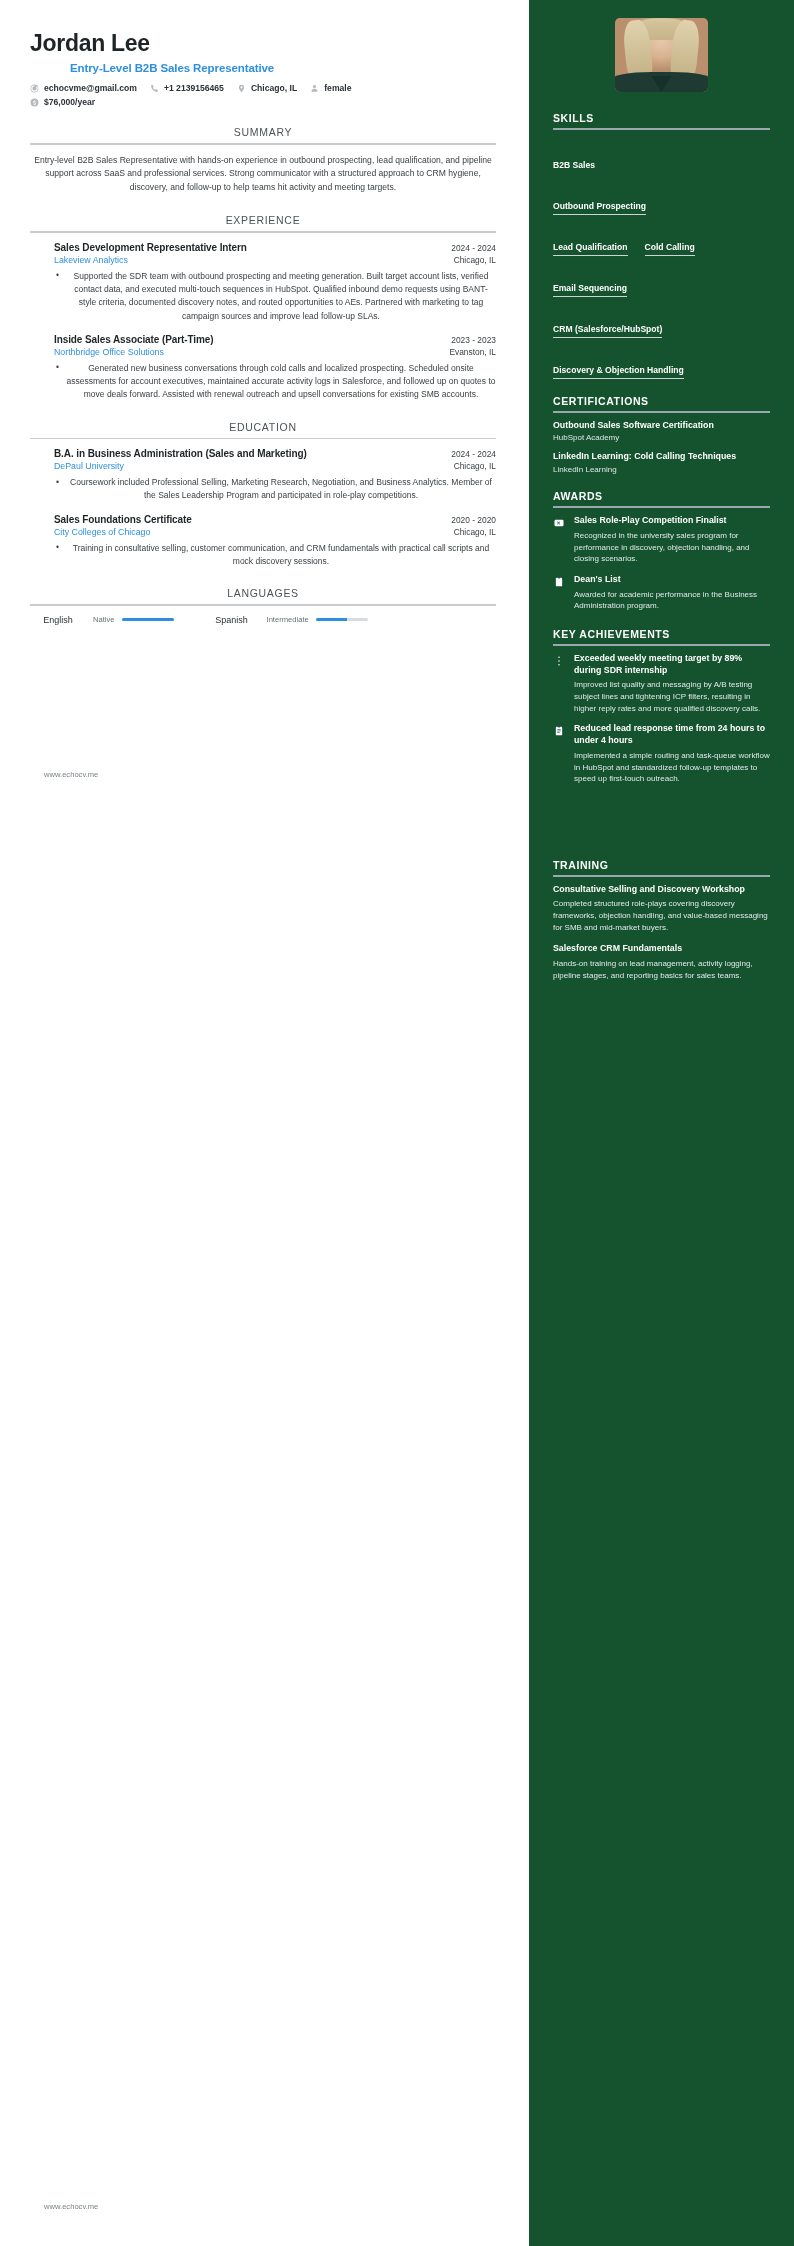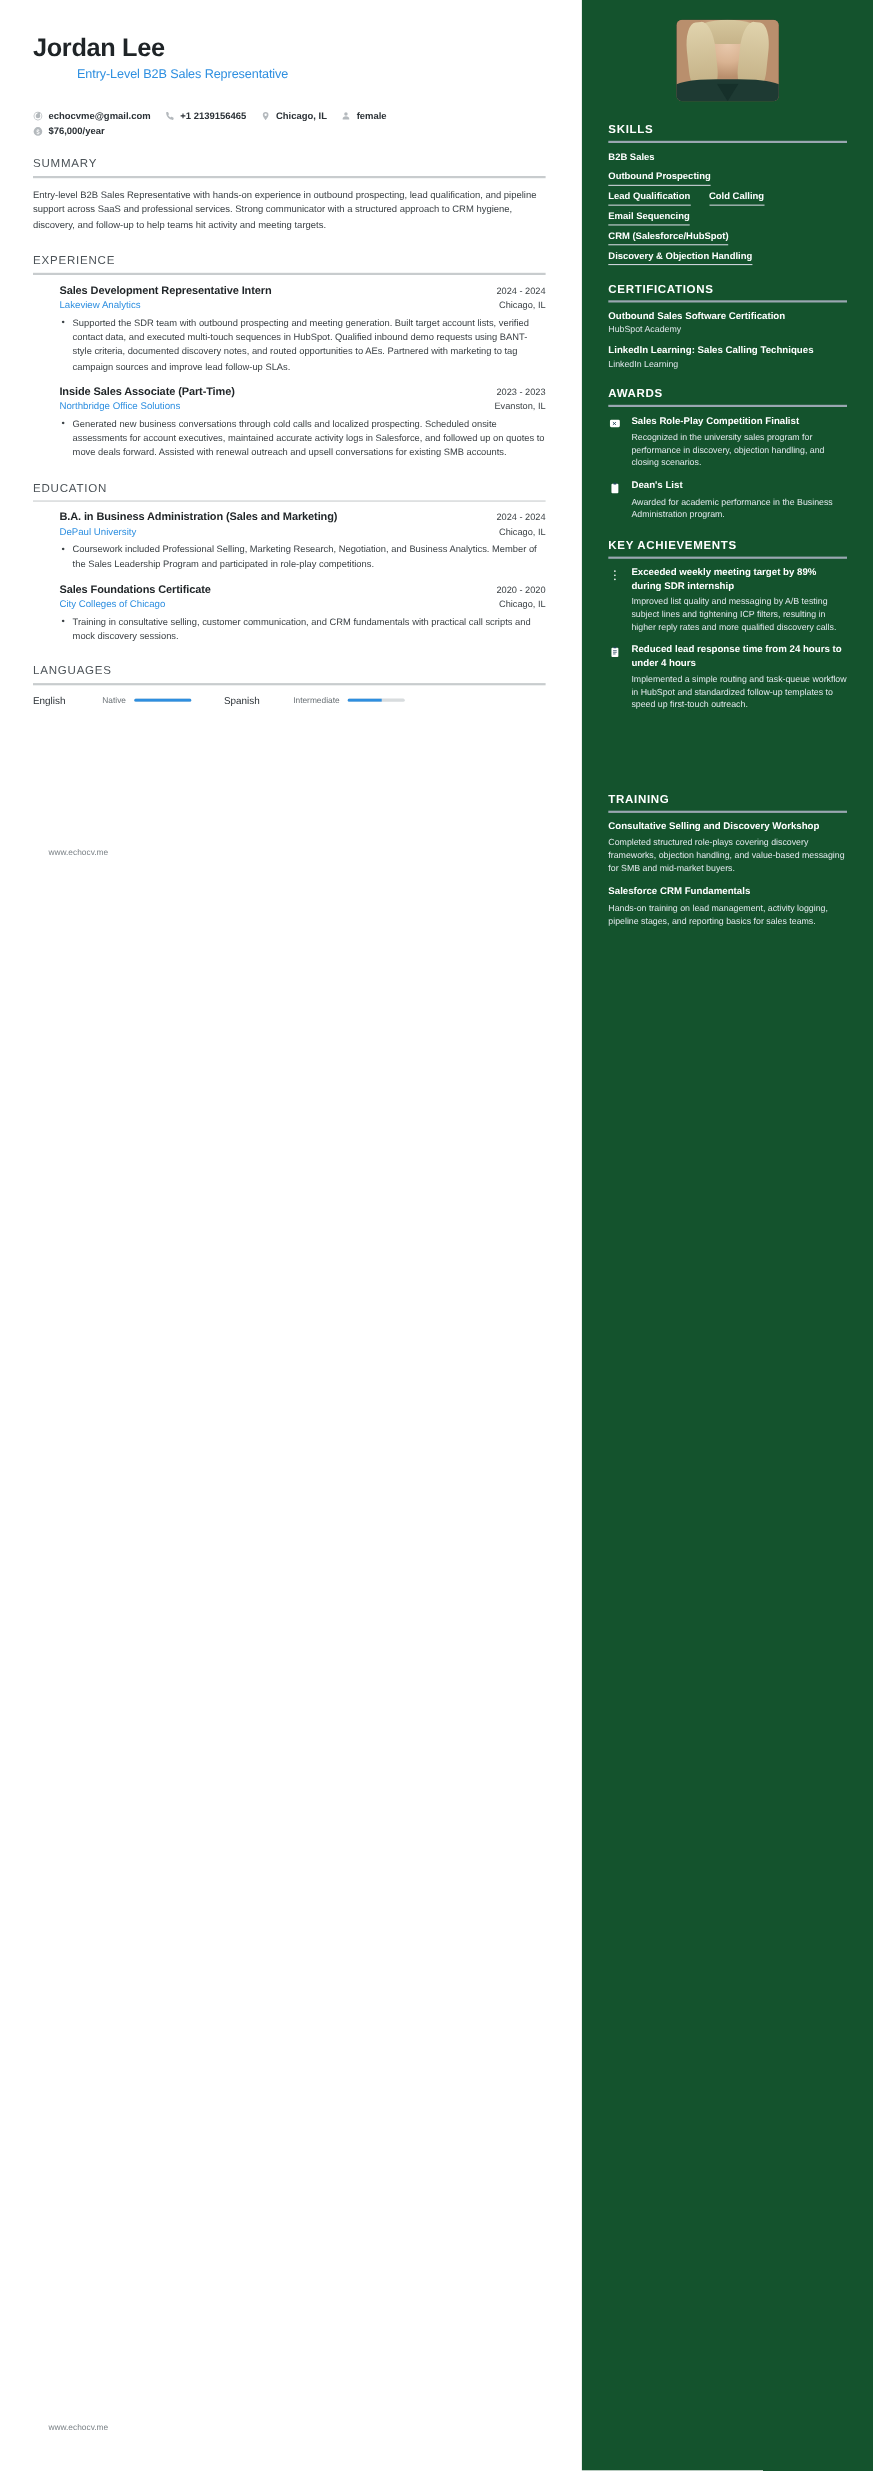--- a/index.html
+++ b/index.html
@@ -26,23 +26,23 @@
   }
   .name {
     font-size: 23px;
     font-weight: bold;
     color: #1f2427;
     letter-spacing: -0.3px;
     margin-bottom: 5px;
   }
   .headline {
     font-size: 11.5px;
-    font-weight: normal;
+    font-weight: bold;
     color: #2e8fe0;
-    margin-bottom: 26px;
+    margin-bottom: 9px;
     letter-spacing: -0.1px;
     padding-left: 40px;
   }
   .contact-rows { margin-bottom: 12px; }
   .contact-line {
     display: flex;
     flex-wrap: wrap;
     align-items: center;
     gap: 4px 13px;
     margin-bottom: 4px;
@@ -55,21 +55,21 @@
     font-weight: bold;
     color: #2b3136;
     white-space: nowrap;
   }
   .cicon {
     width: 9px; height: 9px;
     flex: 0 0 9px;
     fill: #b4b9bd;
     display: block;
   }
-  .section { margin-top: 19px; }
+  .section { margin-top: 19px; text-align: center; }
   .sec-title {
     font-size: 10.5px;
     color: #4b5257;
     letter-spacing: 0.7px;
     font-weight: normal;
     padding-bottom: 5px;
   }
   .sec-rule {
     height: 1.5px;
     background: #c8ccce;
@@ -252,20 +252,21 @@
     margin-bottom: 4px;
   }
   .skill-item { }
   .skill-label {
     font-size: 8.6px;
     font-weight: bold;
     color: #ffffff;
     padding-bottom: 3px;
     display: block;
     white-space: nowrap;
+    margin-top: 23px;
   }
   .skill-underline {
     height: 1px;
     background: #ccd3d9;
     width: 100%;
   }
   .skill-item.no-rule .skill-underline { background: transparent; }
   .cert-item { margin-bottom: 9px; }
   .cert-name {
     font-size: 8.8px;
@@ -523,21 +524,21 @@
     </div>
 
     <div class="sb-section">
       <div class="sb-title">CERTIFICATIONS</div>
       <div class="sb-rule"></div>
       <div class="cert-item">
         <div class="cert-name">Outbound Sales Software Certification</div>
         <div class="cert-org">HubSpot Academy</div>
       </div>
       <div class="cert-item">
-        <div class="cert-name">LinkedIn Learning: Sales Calling Techniques</div>
+        <div class="cert-name">LinkedIn Learning: Cold Calling Techniques</div>
         <div class="cert-org">LinkedIn Learning</div>
       </div>
     </div>
 
     <div class="sb-section">
       <div class="sb-title">AWARDS</div>
       <div class="sb-rule"></div>
 
       <div class="award-item">
         <span class="award-ico">

